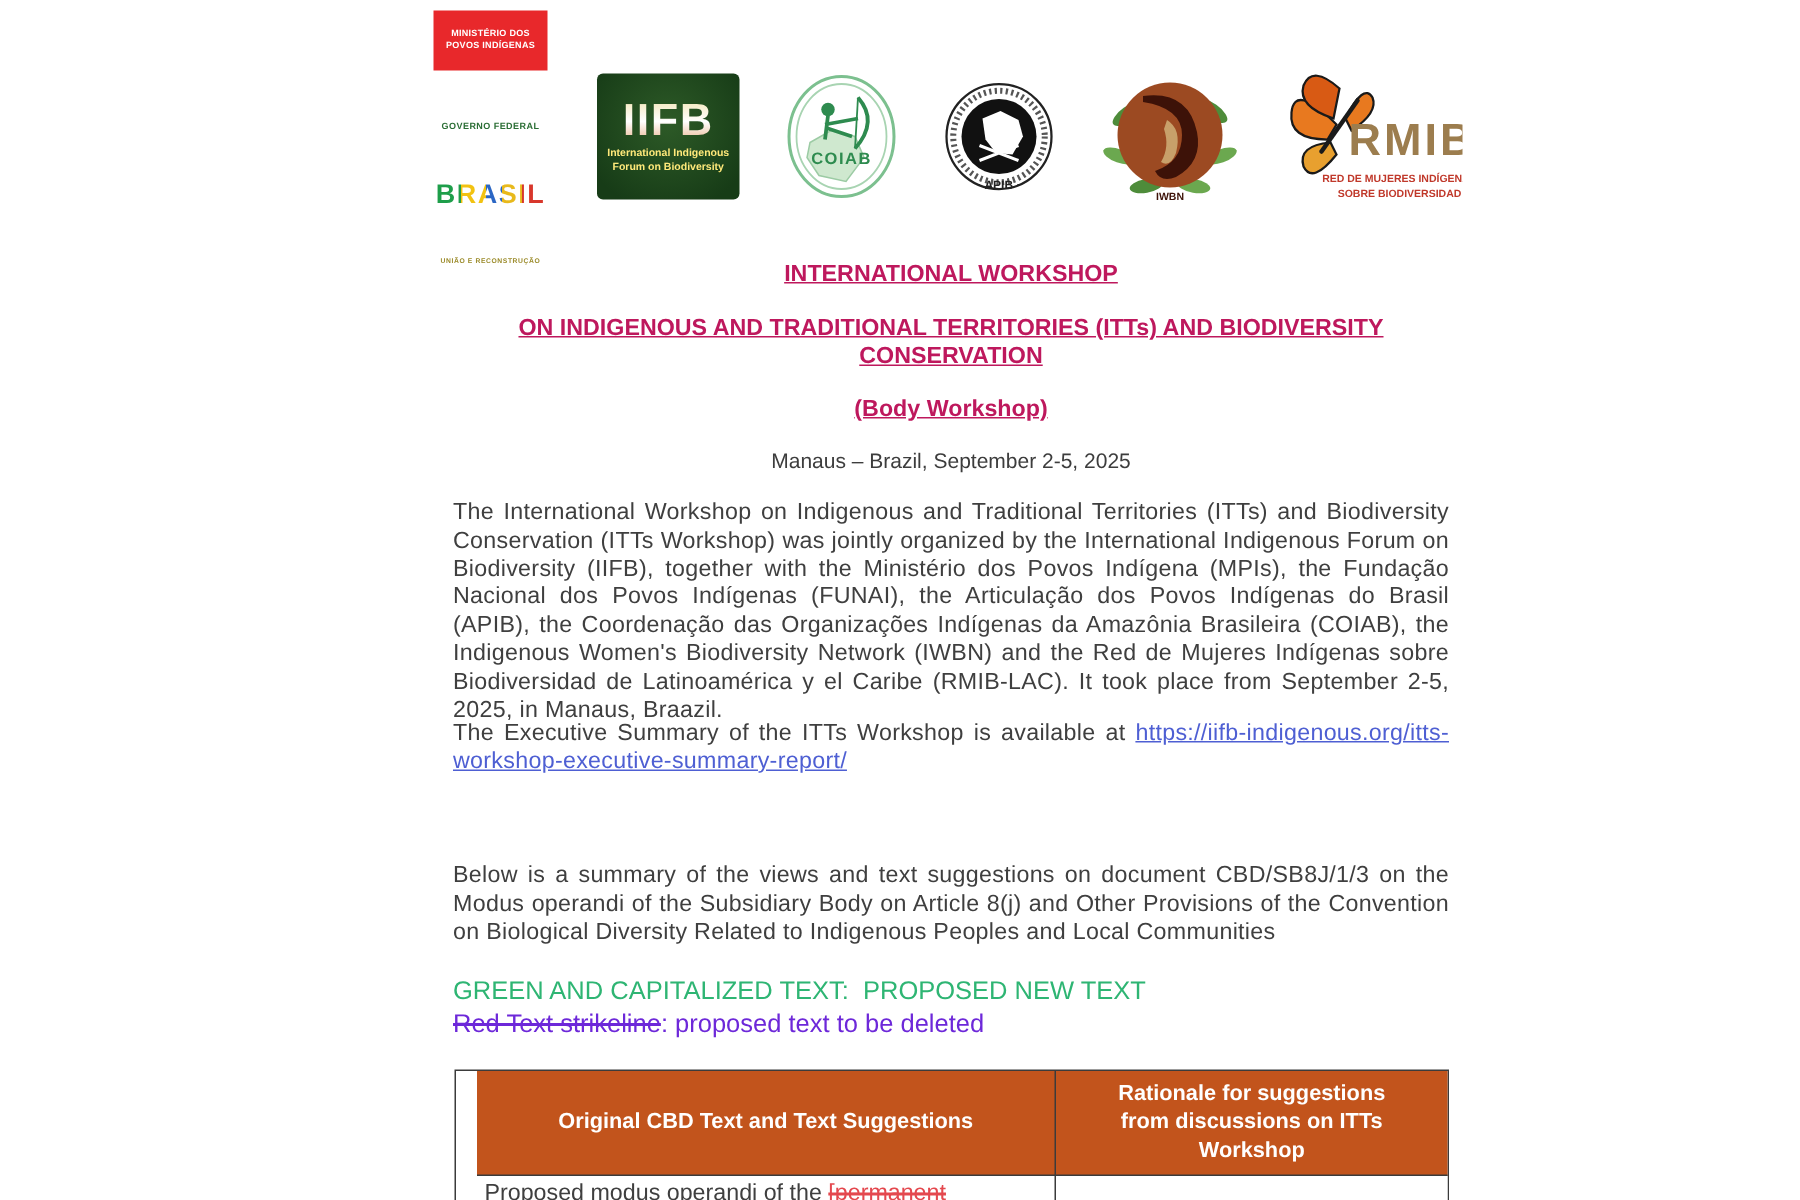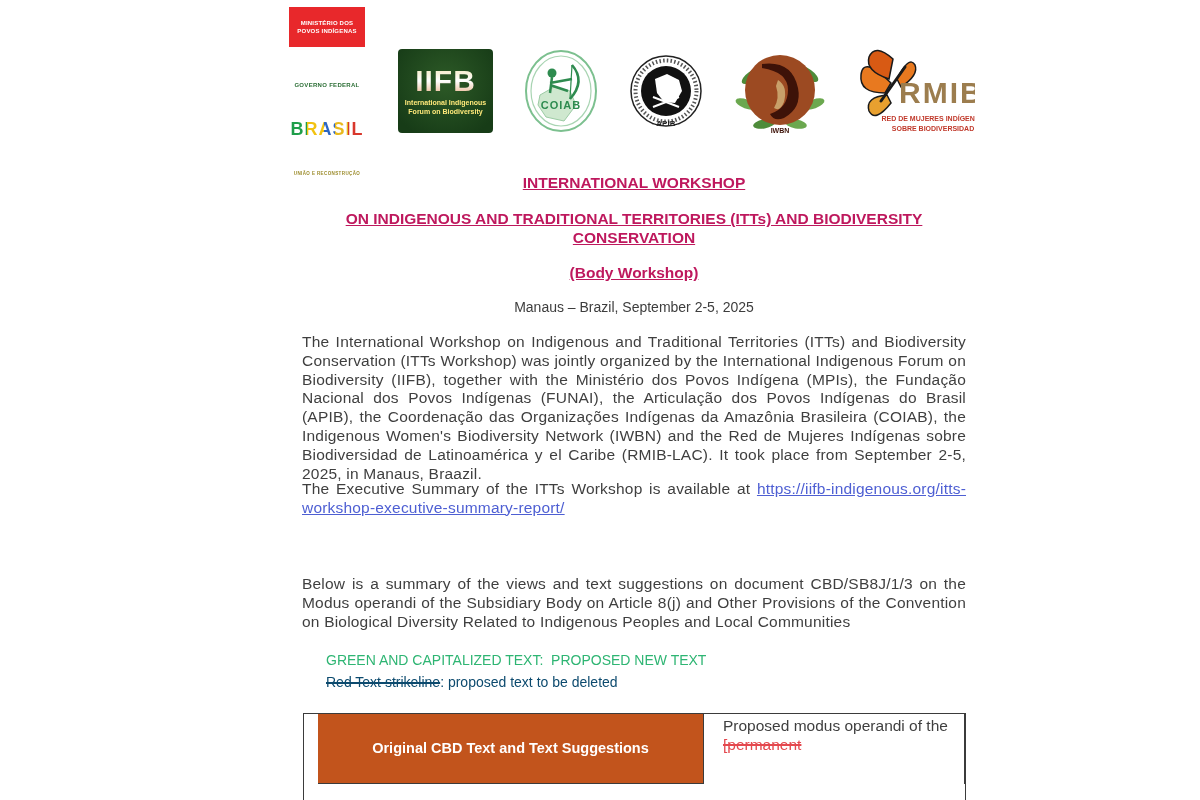--- a/index.html
+++ b/index.html
@@ -47,23 +47,23 @@
   .heading { text-align: center; font-weight: 700; color: #be185d; font-size: 15.5px; line-height: 19px; text-decoration: underline; }
   .h1 { top: 173px; }
   .h2 { top: 209px; }
   .h3 { top: 263px; }
   .date-line { top: 299px; text-align: center; font-size: 14px; color: #3d3d3d; }
   .para { font-size: 15.5px; line-height: 18.8px; letter-spacing: .2px; text-align: justify; color: #3f3f3f; }
   .p1 { top: 333px; }
   .p2 { top: 480px; }
   .p3 { top: 561px; margin-top: 14px; }
   a.doc-link { color: #4e5fd3; text-decoration: underline; cursor: pointer; }
-  .legend-line { font-size: 14px; line-height: 19px; white-space: pre-wrap; margin-left: 24px; }
+  .legend-line { font-size: 17px; line-height: 19px; white-space: pre-wrap; }
   .legend-green { top: 651px; color: #2eb573; }
-  .legend-red { top: 673px; color: #0c4a6e; }
+  .legend-red { top: 673px; color: #6d28d9; }
   .strike { text-decoration: line-through; text-decoration-thickness: 1.5px; }
   .red-strike { color: #e4484e; text-decoration: line-through; text-decoration-thickness: 1.5px; }
 
   
   .doc-table { position: absolute; left: 303px; top: 713px; width: 663px;
     border: 1.5px solid #3b3b3b; display: grid; grid-template-columns: 400px 1fr; }
   .th { background: #c2541c; color: #ffffff; font-weight: 700; font-size: 14.5px; line-height: 19px;
     height: 70px; display: flex; align-items: center; justify-content: center; text-align: center;
     padding: 6px 28px; }
   .th-divider, .td-divider { border-right: 1.5px solid #3b3b3b; margin-left: 14px; }
@@ -158,18 +158,19 @@
 
   <div class="tblock para p2"><span>The Executive Summary of the ITTs Workshop is available at </span><a class="doc-link" href="#">https://iifb-indigenous.org/itts-workshop-executive-summary-report/</a></div>
 
   <div class="tblock para p3">Below is a summary of the views and text suggestions on document CBD/SB8J/1/3 on the Modus operandi of the Subsidiary Body on Article 8(j) and Other Provisions of the Convention on Biological Diversity Related to Indigenous Peoples and Local Communities</div>
 
   <div class="tblock legend-line legend-green">GREEN AND CAPITALIZED TEXT:  PROPOSED NEW TEXT</div>
   <div class="tblock legend-line legend-red"><span class="strike">Red Text strikeline</span><span>: proposed text to be deleted</span></div>
 
   <div class="doc-table">
     <div class="th th-divider th-row-border">Original CBD Text and Text Suggestions</div>
+    <div class="th th-row-border">Rationale for suggestions from discussions on ITTs Workshop</div>
 
     <div class="td td-divider"><span>Proposed modus operandi of the </span><span class="red-strike">[permanent</span></div>
     <div class="td"></div>
   </div>
 
 </div>
 
 </body></html>

